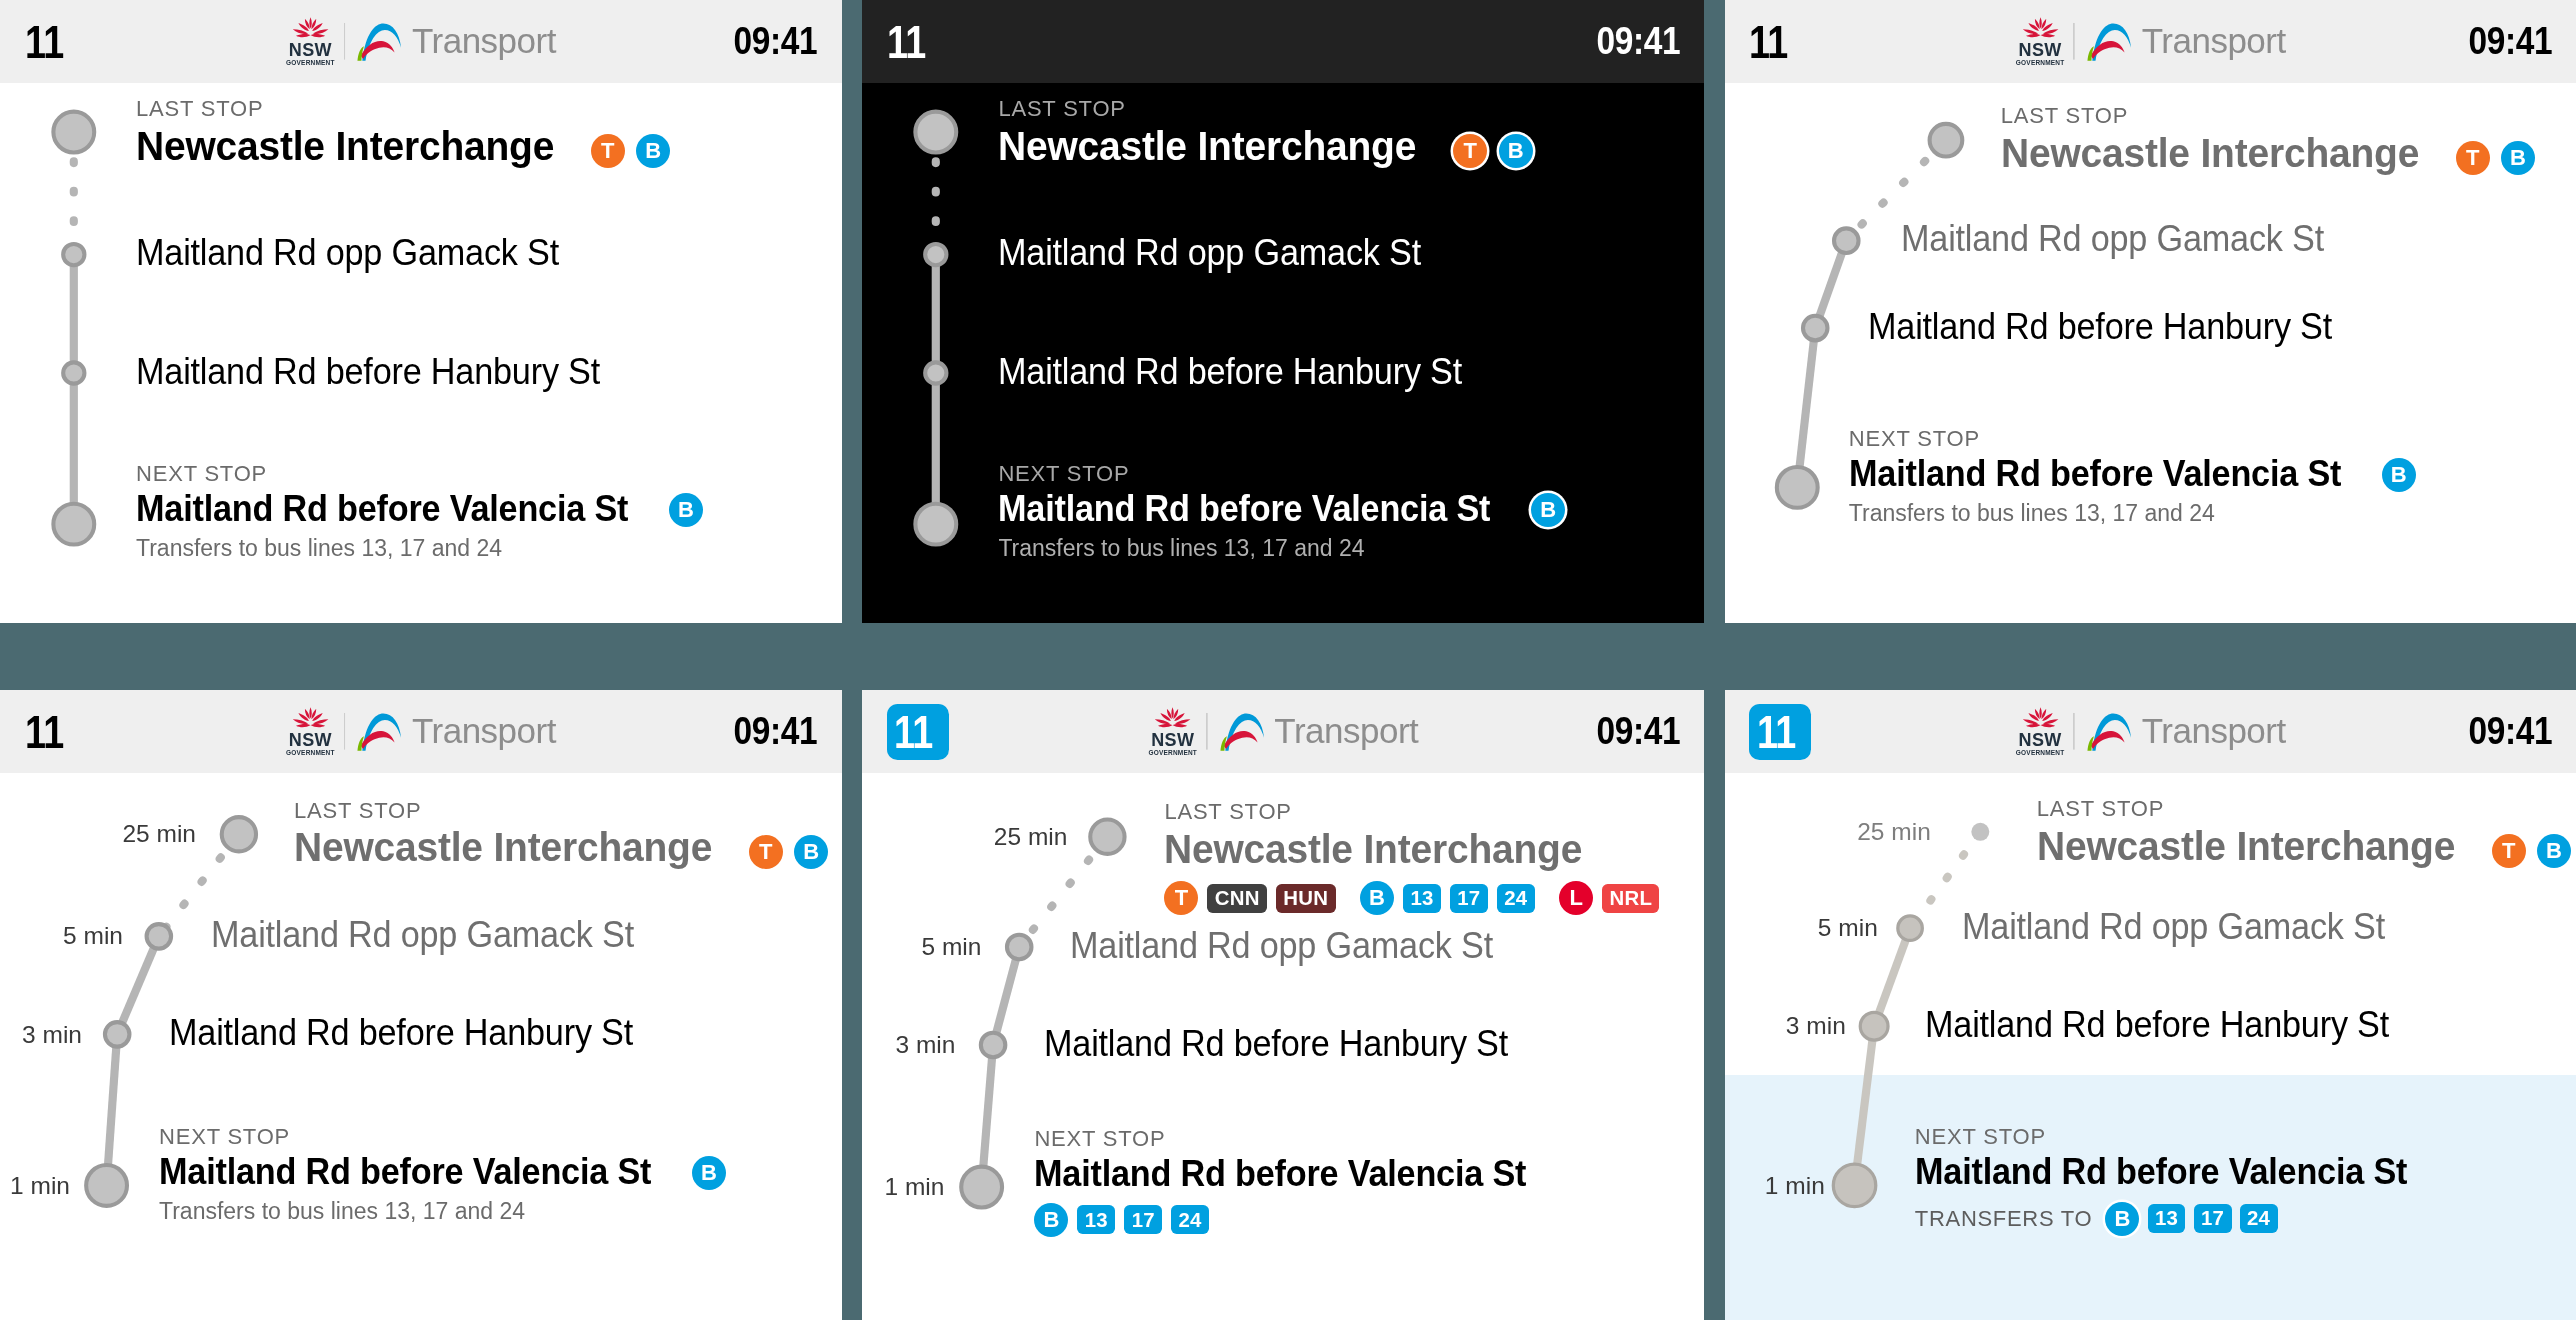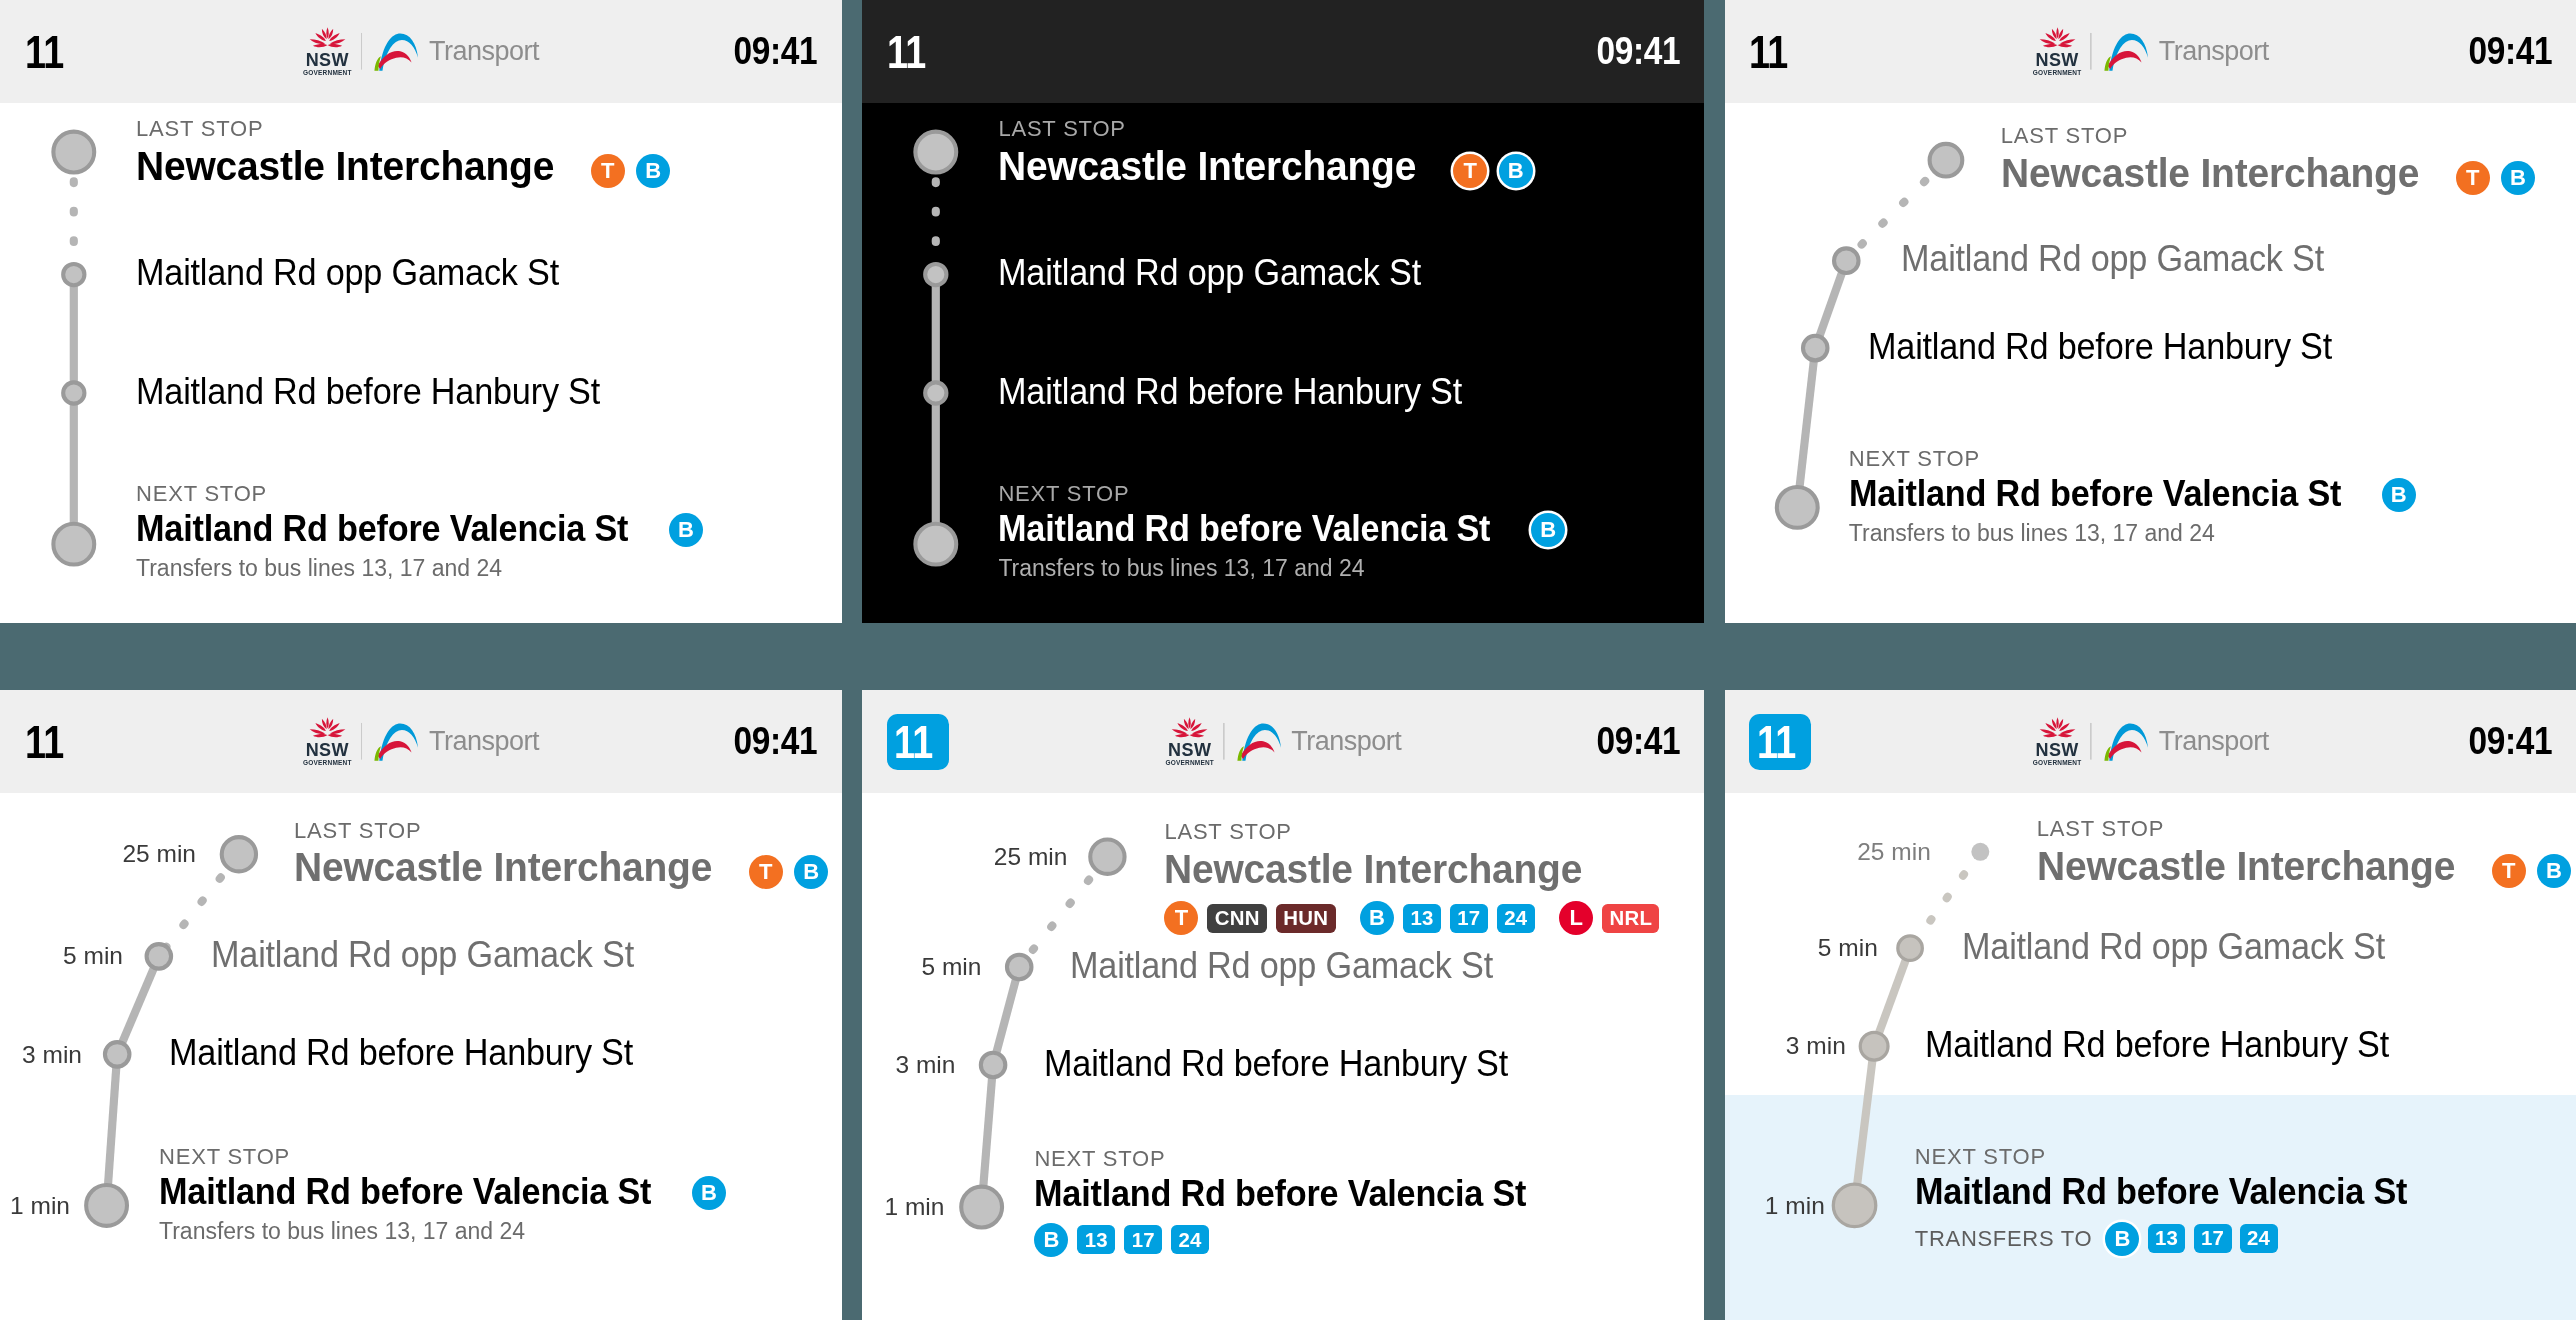--- a/index.html
+++ b/index.html
@@ -23,21 +23,21 @@
   
   .panel {
     position: relative;
     background: #ffffff;
     overflow: hidden;
   }
   .panel.dark { background: #000000; }
 
   
   .hdr {
-    height: 103px;
+    height: 83px;
     background: #efefef;
     display: flex;
     align-items: center;
     padding: 0 24.5px;
     position: relative;
   }
   .panel.dark .hdr { background: #222222; }
 
   .route-no {
     font-family: "Liberation Sans Narrow", "Liberation Sans", sans-serif;
@@ -76,21 +76,21 @@
     font-weight: bold; font-size: 18px; color: #22313f;
     letter-spacing: 0.4px; line-height: 1; margin-top: 0.8px;
   }
   .nsw-sub {
     font-family: "Liberation Sans Narrow", "Liberation Sans", sans-serif;
     font-weight: bold; font-size: 6.5px; color: #22313f;
     letter-spacing: 0.2px; line-height: 1; margin-top: 1.6px;
   }
   .tfnsw-word {
     font-family: "Liberation Sans", sans-serif;
-    font-weight: normal; font-size: 27px; color: #8d8d8d;
+    font-weight: normal; font-size: 35px; color: #8d8d8d;
     letter-spacing: -0.5px; margin-left: -3.3px;
   }
 
   .clock {
     margin-left: auto;
     font-family: "Liberation Sans Narrow", "Liberation Sans", sans-serif;
     font-weight: bold;
     font-size: 38px;
     color: #000;
     letter-spacing: -0.4px;

